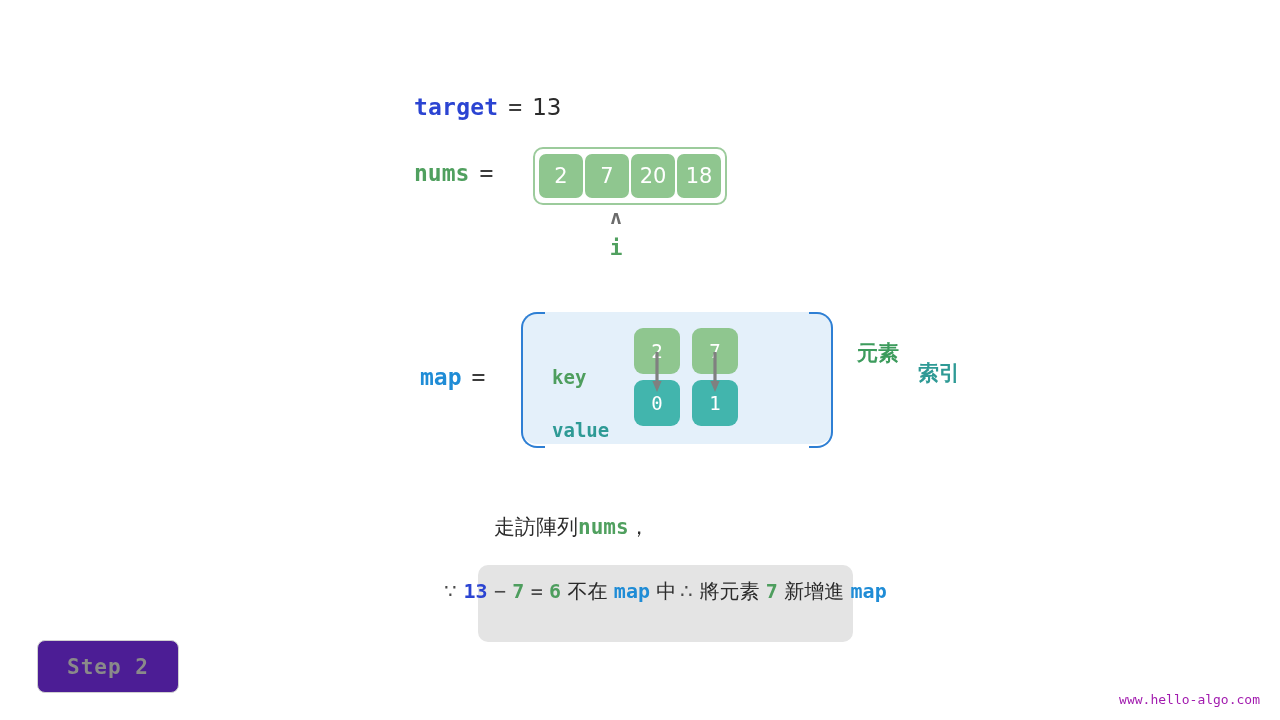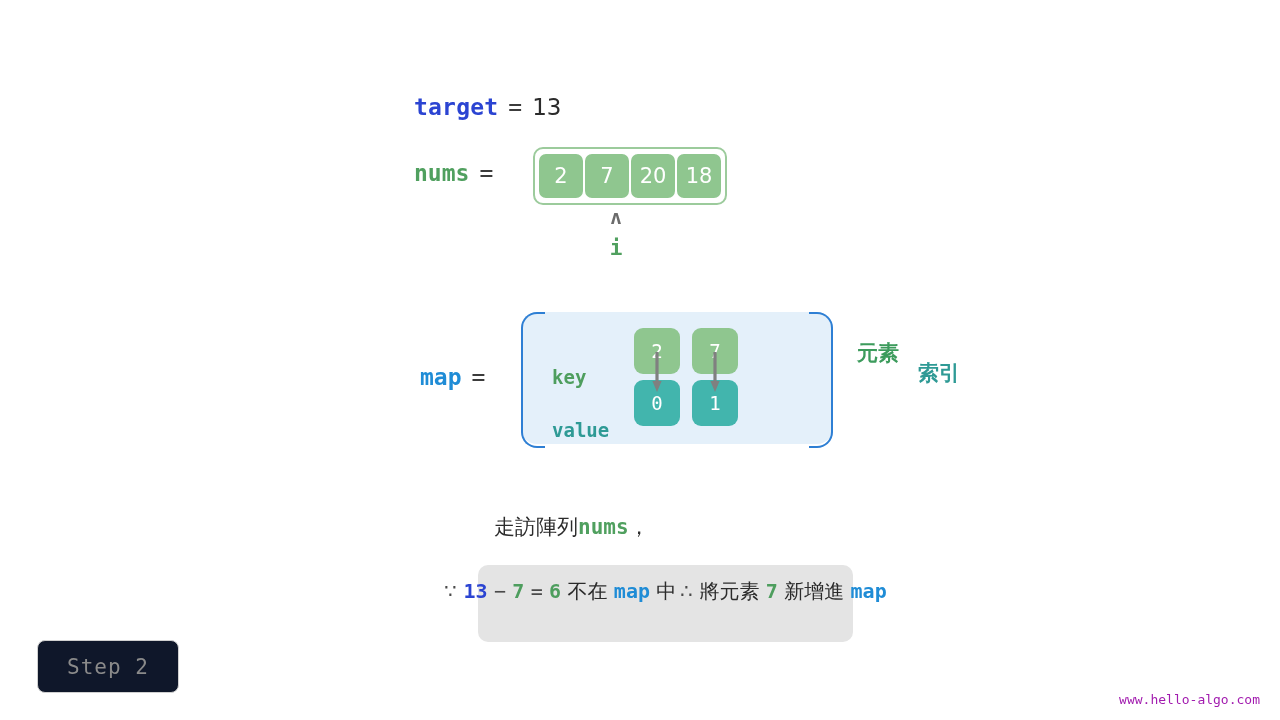--- a/index.html
+++ b/index.html
@@ -172,24 +172,24 @@
   .note-line .blue { font-family:"DejaVu Sans Mono","Liberation Mono",monospace; font-weight:700; color:#2b44d2; }
   .note-line .green{ font-family:"DejaVu Sans Mono","Liberation Mono",monospace; font-weight:700; color:#4e9e5e; }
   .note-line .mapk { font-family:"DejaVu Sans Mono","Liberation Mono",monospace; font-weight:700; color:#1f8cd6; }
   .note-line .op   { font-family:"DejaVu Sans Mono","Liberation Mono",monospace; color:#4a4a4a; }
 
   
   #step-badge {
     position: absolute; left: 37px; top: 640px;
     width: 142px; height: 53px;
     border: 1px solid #d0d0d0; border-radius: 8px;
-    background: #0f172a;
+    background: #4c1d95;
     display: flex; align-items: center; justify-content: center;
     font-family: "DejaVu Sans Mono", "Liberation Mono", monospace;
-    font-size: 21px; font-weight: 400; color: #8a8a8a; letter-spacing: 1px;
+    font-size: 21px; font-weight: 700; color: #8a8a8a; letter-spacing: 1px;
   }
 
   
   #watermark {
     position: absolute; right: 20px; bottom: 13px;
     font-family: "DejaVu Sans Mono", "Liberation Mono", monospace;
     font-size: 13px; color: #a21caf;
   }
 </style>
 </head>

